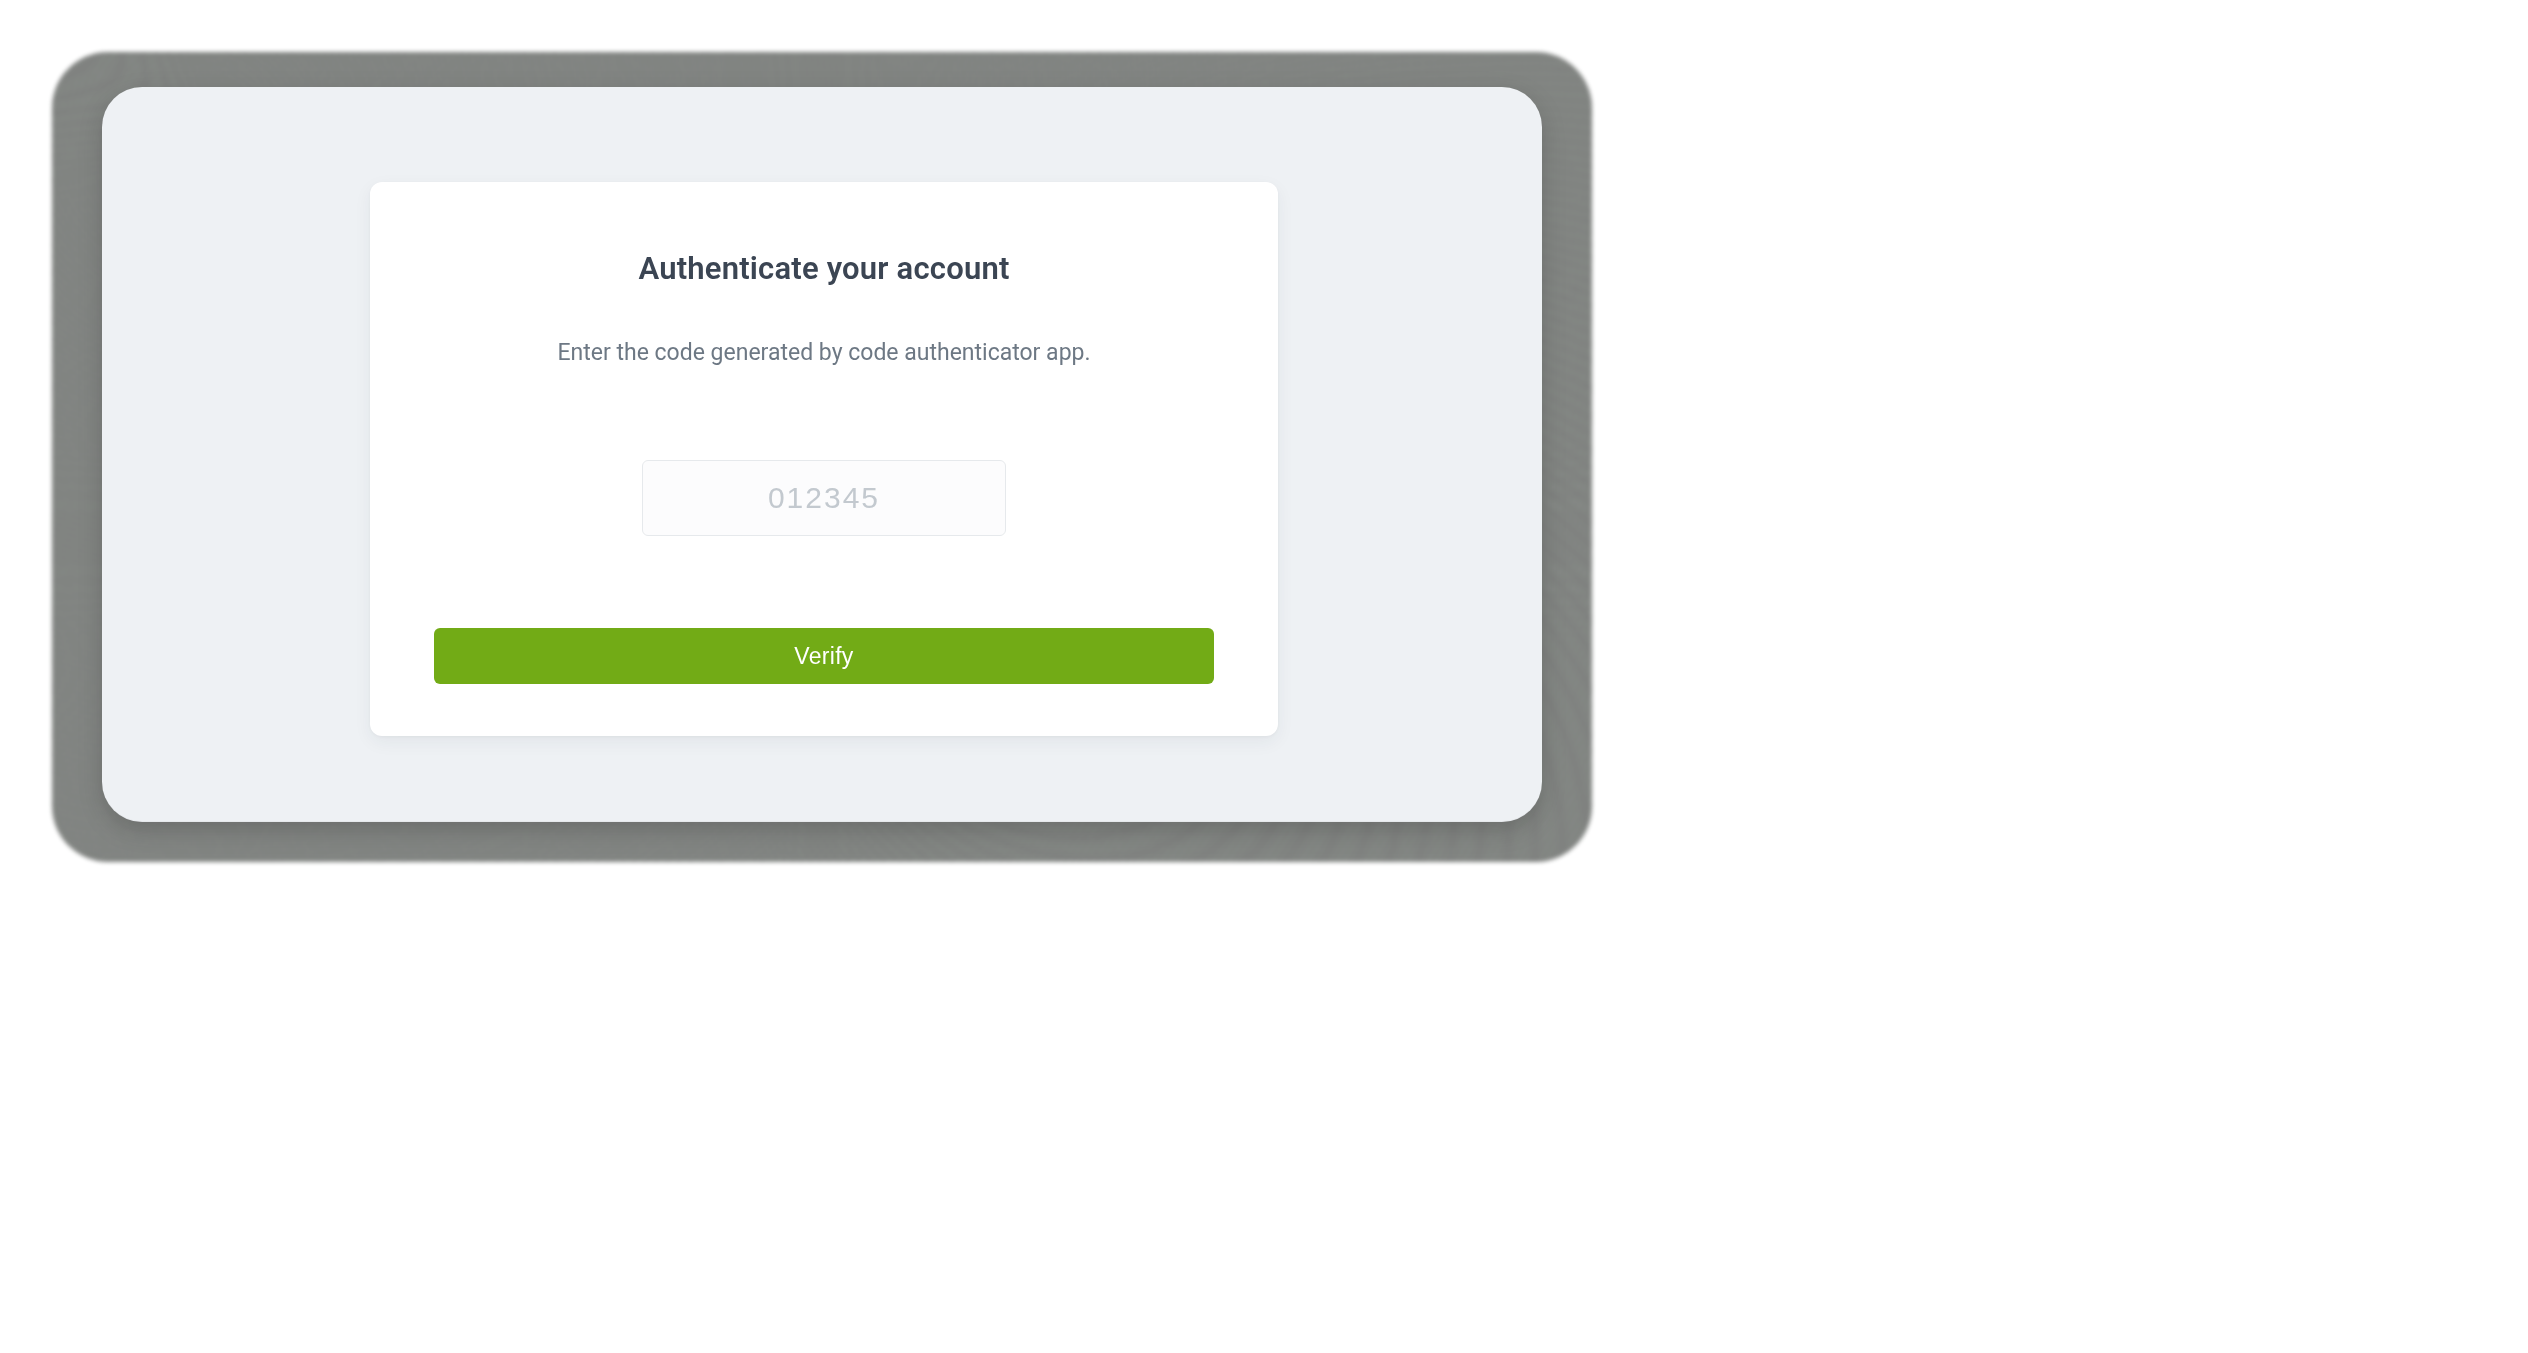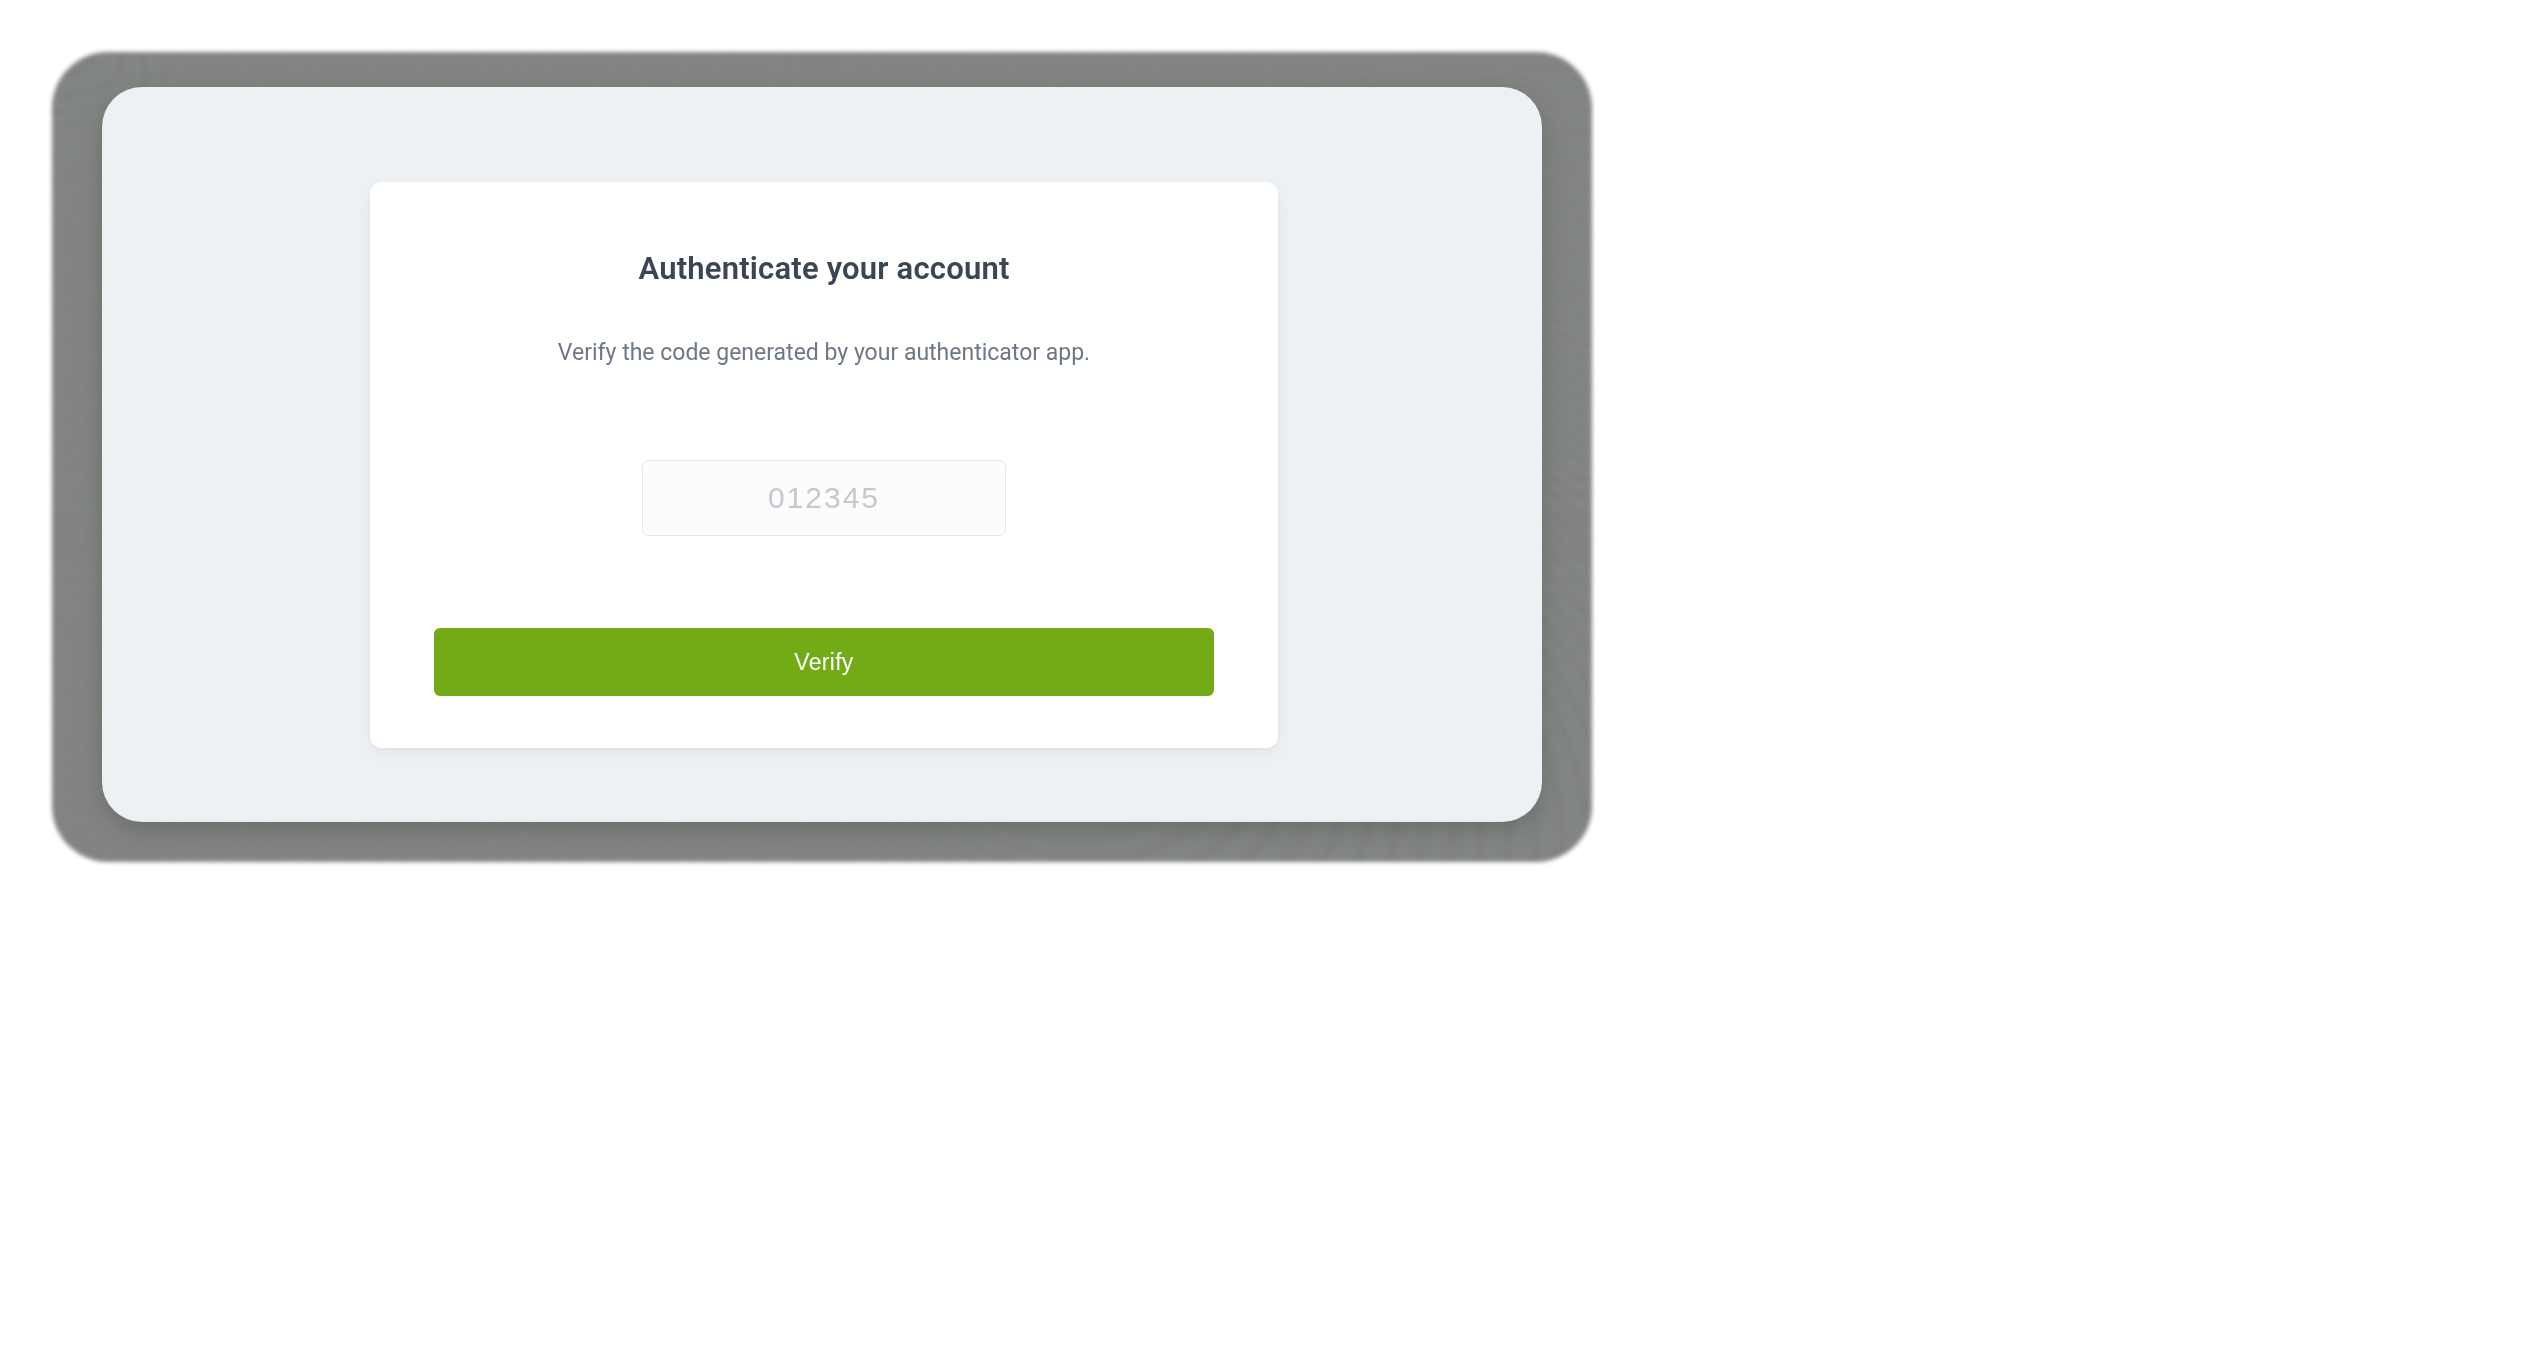--- a/index.html
+++ b/index.html
@@ -102,21 +102,21 @@
     }
 
     .code-input::placeholder {
       color: #c3c9cf;
       letter-spacing: 2px;
     }
 
     .verify-button {
       display: block;
       width: 100%;
-      height: 68px;
+      height: 56px;
       border: none;
       border-radius: 6px;
       background: #72ab16;
       color: #ffffff;
       font-size: 23px;
       font-weight: 400;
       cursor: pointer;
       letter-spacing: 0.3px;
     }
 
@@ -139,21 +139,21 @@
 <body>
 
 <div class="outer-frame">
   <div class="textured-shadow"></div>
 
   <div class="panel">
 
     <div class="card">
       <h1 class="card-title">Authenticate your account</h1>
 
-      <p class="card-subtitle">Verify the code generated by your authenticator app.</p>
+      <p class="card-subtitle">Enter the code generated by code authenticator app.</p>
 
       <div class="code-input-wrap">
         <input class="code-input" type="text" inputmode="numeric" maxlength="6" placeholder="012345" style="">
       </div>
 
       <button class="verify-button">Verify</button>
     </div>
 
 
   </div>

